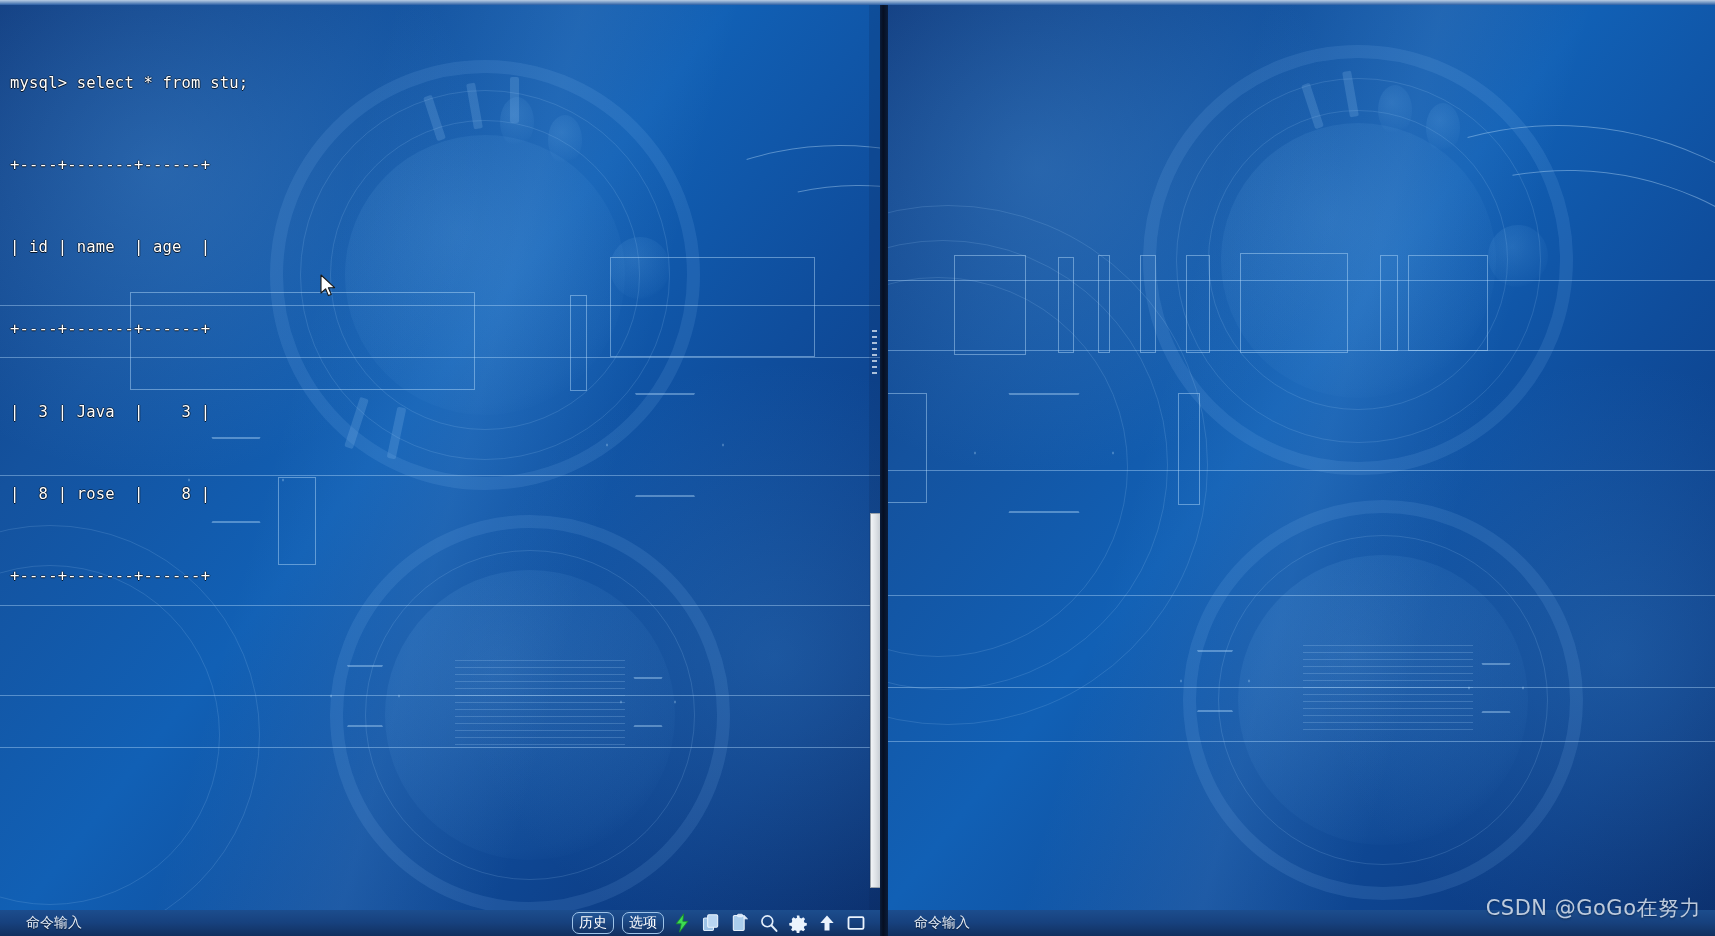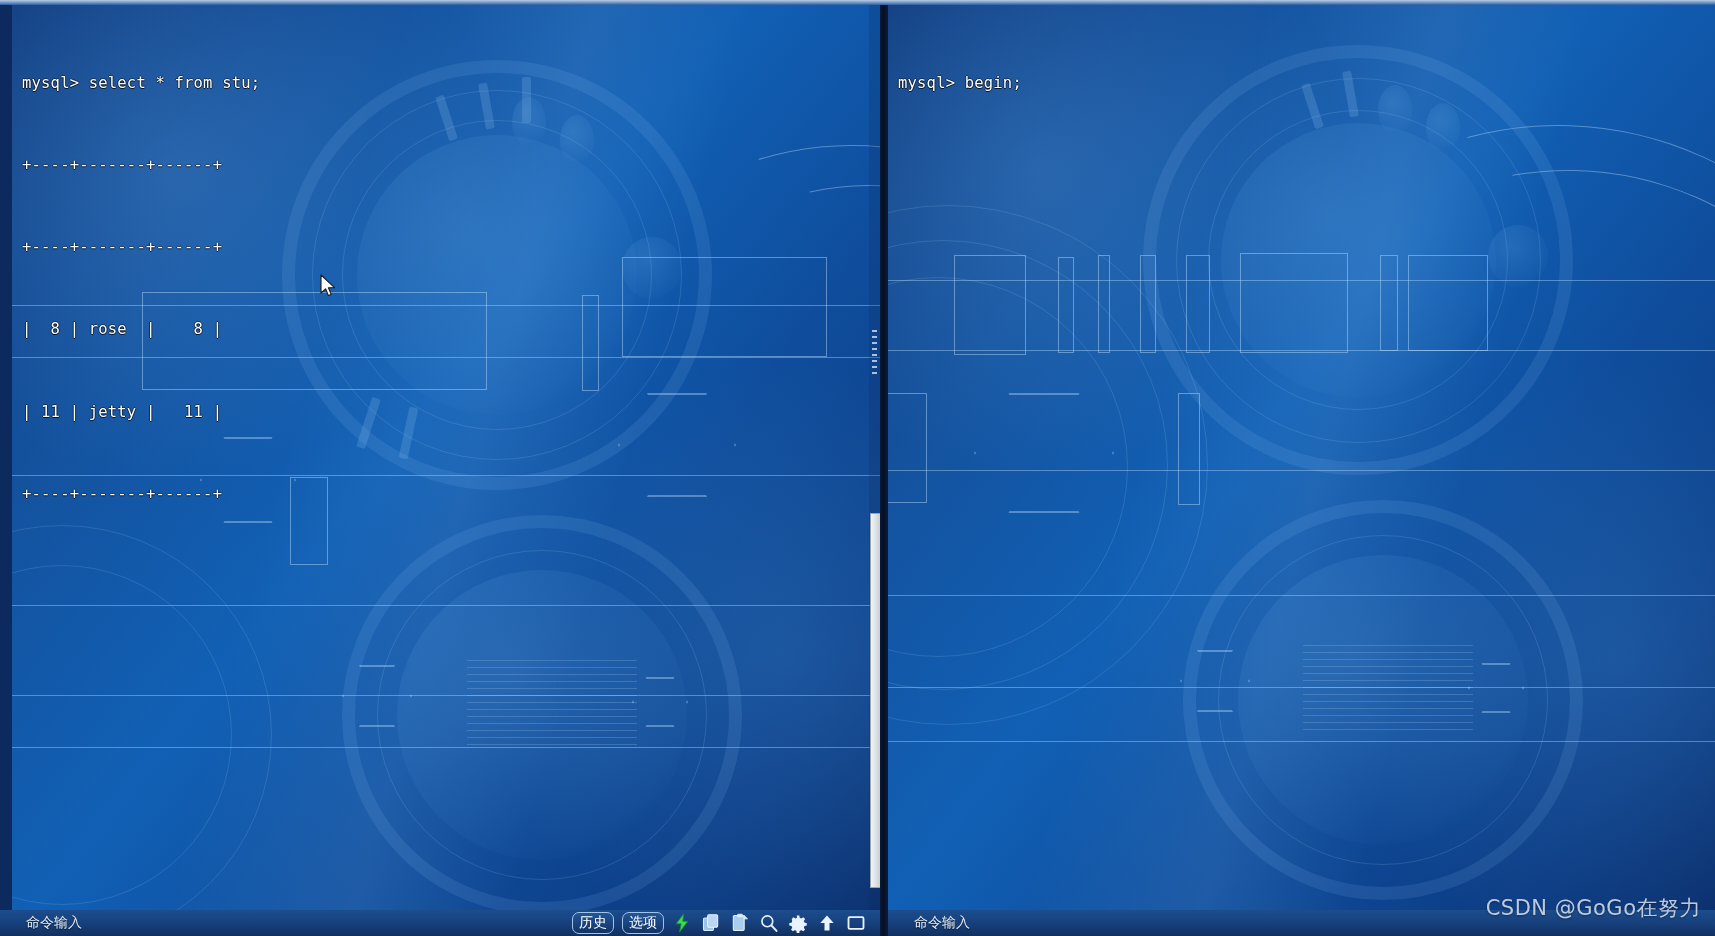--- a/index.html
+++ b/index.html
@@ -24,21 +24,21 @@
     z-index: 40;
   }
 
   
   .pane {
     position: absolute;
     top: 5px;
     height: 905px;
     overflow: hidden;
   }
-  .pane-left  { left: 12px;    width: 880px; }
+  .pane-left  { left: 0;    width: 880px; }
   .pane-right { left: 888px; width: 827px; }
 
   
   .wallpaper {
     position: absolute; inset: 0;
     background:
       radial-gradient(ellipse 60% 55% at 18% 18%, rgba(90,160,225,.30), rgba(90,160,225,0) 62%),
       radial-gradient(ellipse 55% 50% at 88% 72%, rgba(70,150,220,.26), rgba(70,150,220,0) 65%),
       linear-gradient(128deg, #0f3a7d 0%, #14529e 24%, #1160b5 46%, #0f4d9c 66%, #0d3d85 86%, #0b2f6d 100%);
   }
@@ -265,23 +265,24 @@
         <div class="hexa" style="left:188px; top:432px; width:96px; height:86px;"></div>
         <div class="arc" style="left:520px; top:140px; width:640px; height:640px; transform:rotate(28deg);"></div>
         <div class="arc" style="left:560px; top:180px; width:600px; height:600px; transform:rotate(33deg);"></div>
         <div class="glow-sweep"></div>
       </div>
     </div>
 
     <div class="term">
       <div class="line">mysql&gt; select * from stu;</div>
       <div class="line">+----+-------+------+</div>
+      <div class="line">| id | name  | age  |</div>
       <div class="line">+----+-------+------+</div>
+      <div class="line">|  3 | Java  |    3 |</div>
       <div class="line">|  8 | rose  |    8 |</div>
-      <div class="line">| 11 | jetty |   11 |</div>
       <div class="line">+----+-------+------+</div>
       
       
       
       
       
       
       
     </div>
   </div>
@@ -333,21 +334,20 @@
         <div class="vrect" style="left:-5px;  top:388px; width:44px;  height:110px;"></div>
         <div class="vrect" style="left:290px; top:388px; width:22px;  height:112px;"></div>
         <div class="hexa" style="left:86px;  top:388px; width:140px; height:120px;"></div>
         <div class="arc" style="left:320px; top:120px; width:700px; height:700px; transform:rotate(30deg);"></div>
         <div class="arc" style="left:360px; top:165px; width:640px; height:640px; transform:rotate(35deg);"></div>
         <div class="glow-sweep"></div>
       </div>
     </div>
 
     <div class="term">
-      <div class="line">mysql&gt; begin;</div>
       <div class="line blank">&nbsp;</div>
     </div>
   </div>
 
   <div class="bottombar left">
     <span class="bb-label">命令输入</span>
     <span class="bb-spacer"></span>
 
     <button class="bb-btn">历史</button>
     <button class="bb-btn">选项</button>

